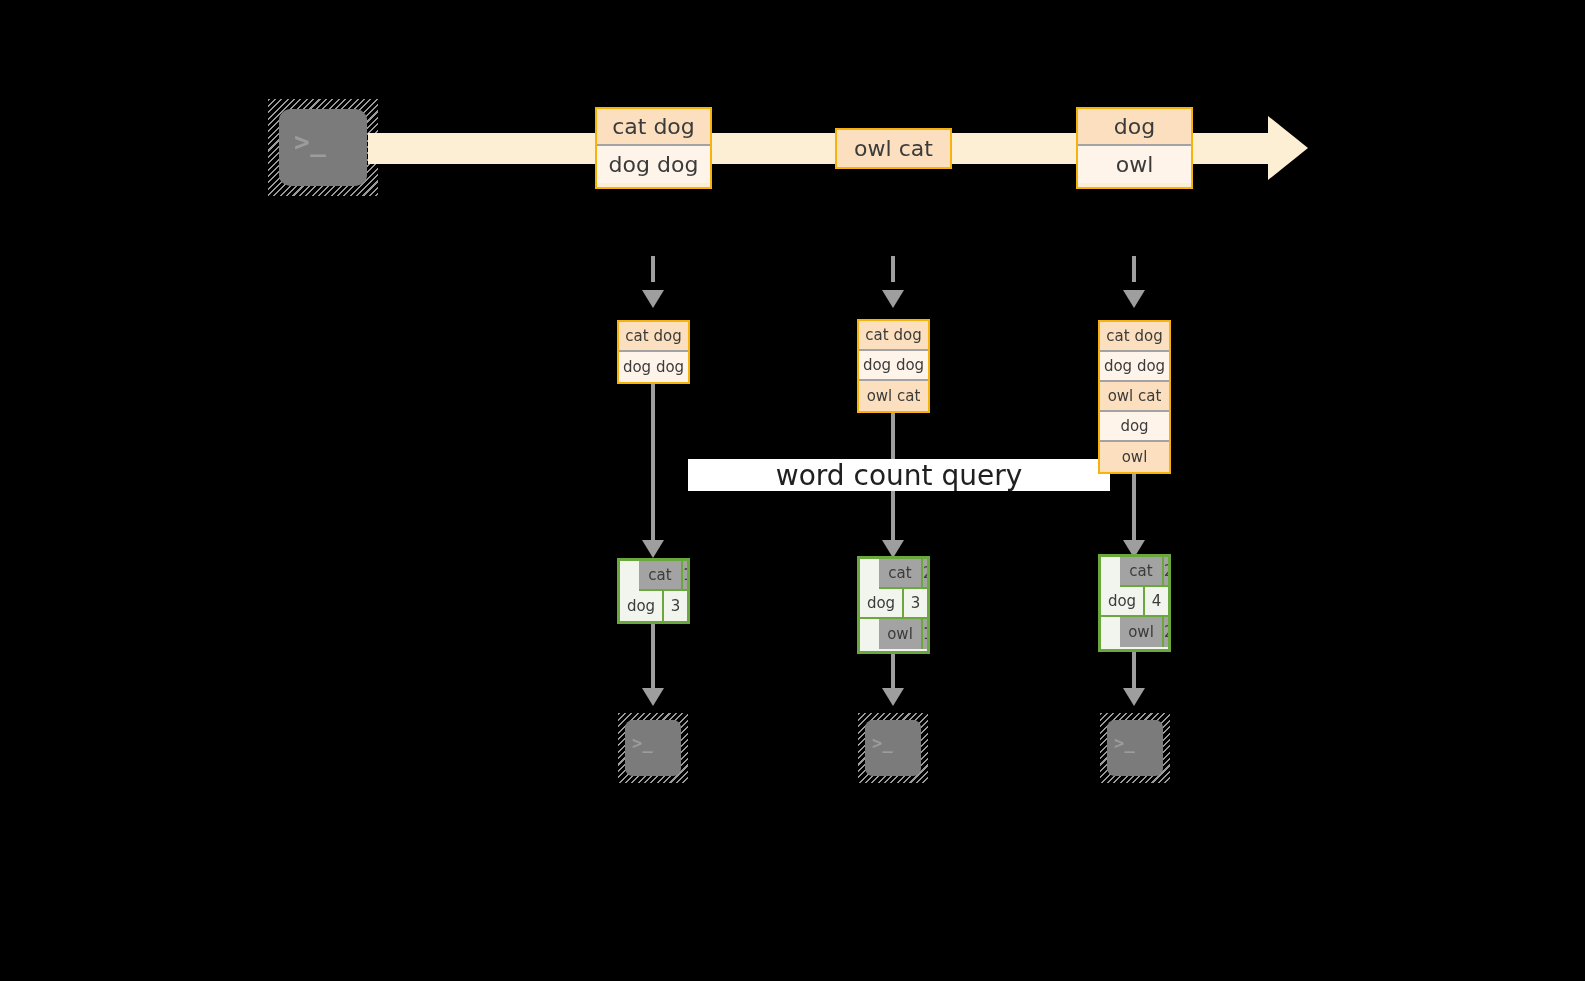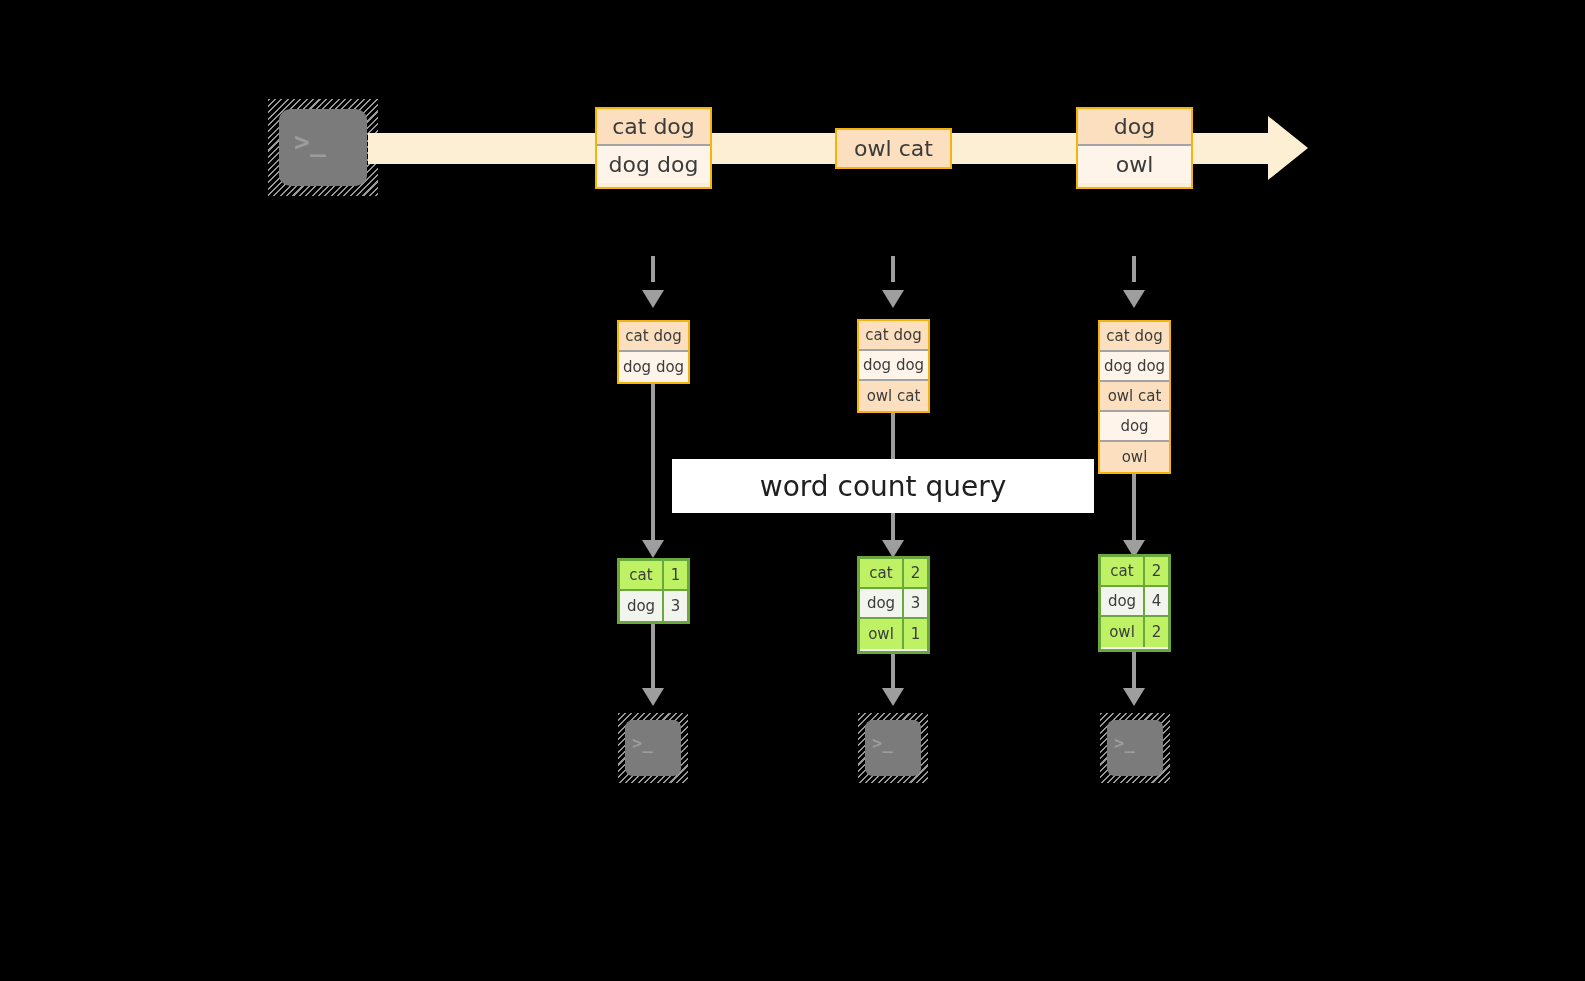--- a/index.html
+++ b/index.html
@@ -87,21 +87,21 @@
     border: 3px solid #6AA83D;
     background: #F1F5EE;
     overflow: hidden;
   }
   .grow {
     display: flex;
     height: 30px;
     border-bottom: 2px solid #6AA83D;
   }
   .grow:last-child { border-bottom: none; }
-  .grow.dark  { background: #bef264; }
+  .grow.dark  { background: #a3a3a3; margin-left: 19px; }
   .grow.light { background: #F1F5EE; }
   .gcell-k {
     flex: 0 0 44px;
     display: flex; align-items: center; justify-content: center;
     font-size: 15px; color: #3b3b3b;
     border-right: 2px solid #6AA83D;
   }
   .gcell-v {
     flex: 1 1 auto;
     display: flex; align-items: center; justify-content: center;
@@ -219,21 +219,21 @@
     </div>
   </div>
   <div class="conn" style="left:891px; top:654px; height:42px;"></div>
   <div class="conn-head" style="left:882px; top:688px;"></div>
 
   <div class="term" style="left:858px; top:713px; width:70px; height:70px;">
     <div class="term-inner" style="left:7px; top:7px; width:56px; height:56px;"></div>
     <div class="term-glyph" style="left:14px; top:22px; font-size:17px;">&gt;_</div>
   </div>
 
-  <div class="querylabel" style="left:672px; top:459px; width:422px; height:54px;">
+  <div class="querylabel" style="left:688px; top:459px; width:422px; height:32px;">
     <span>word count query</span>
   </div>
 
   <div class="ebox mid" style="left:1098px; top:320px; width:73px; height:154px;">
     <div class="erow dark">cat dog</div>
     <div class="erow light">dog dog</div>
     <div class="erow dark">owl cat</div>
     <div class="erow light">dog</div>
     <div class="erow dark">owl</div>
   </div>

